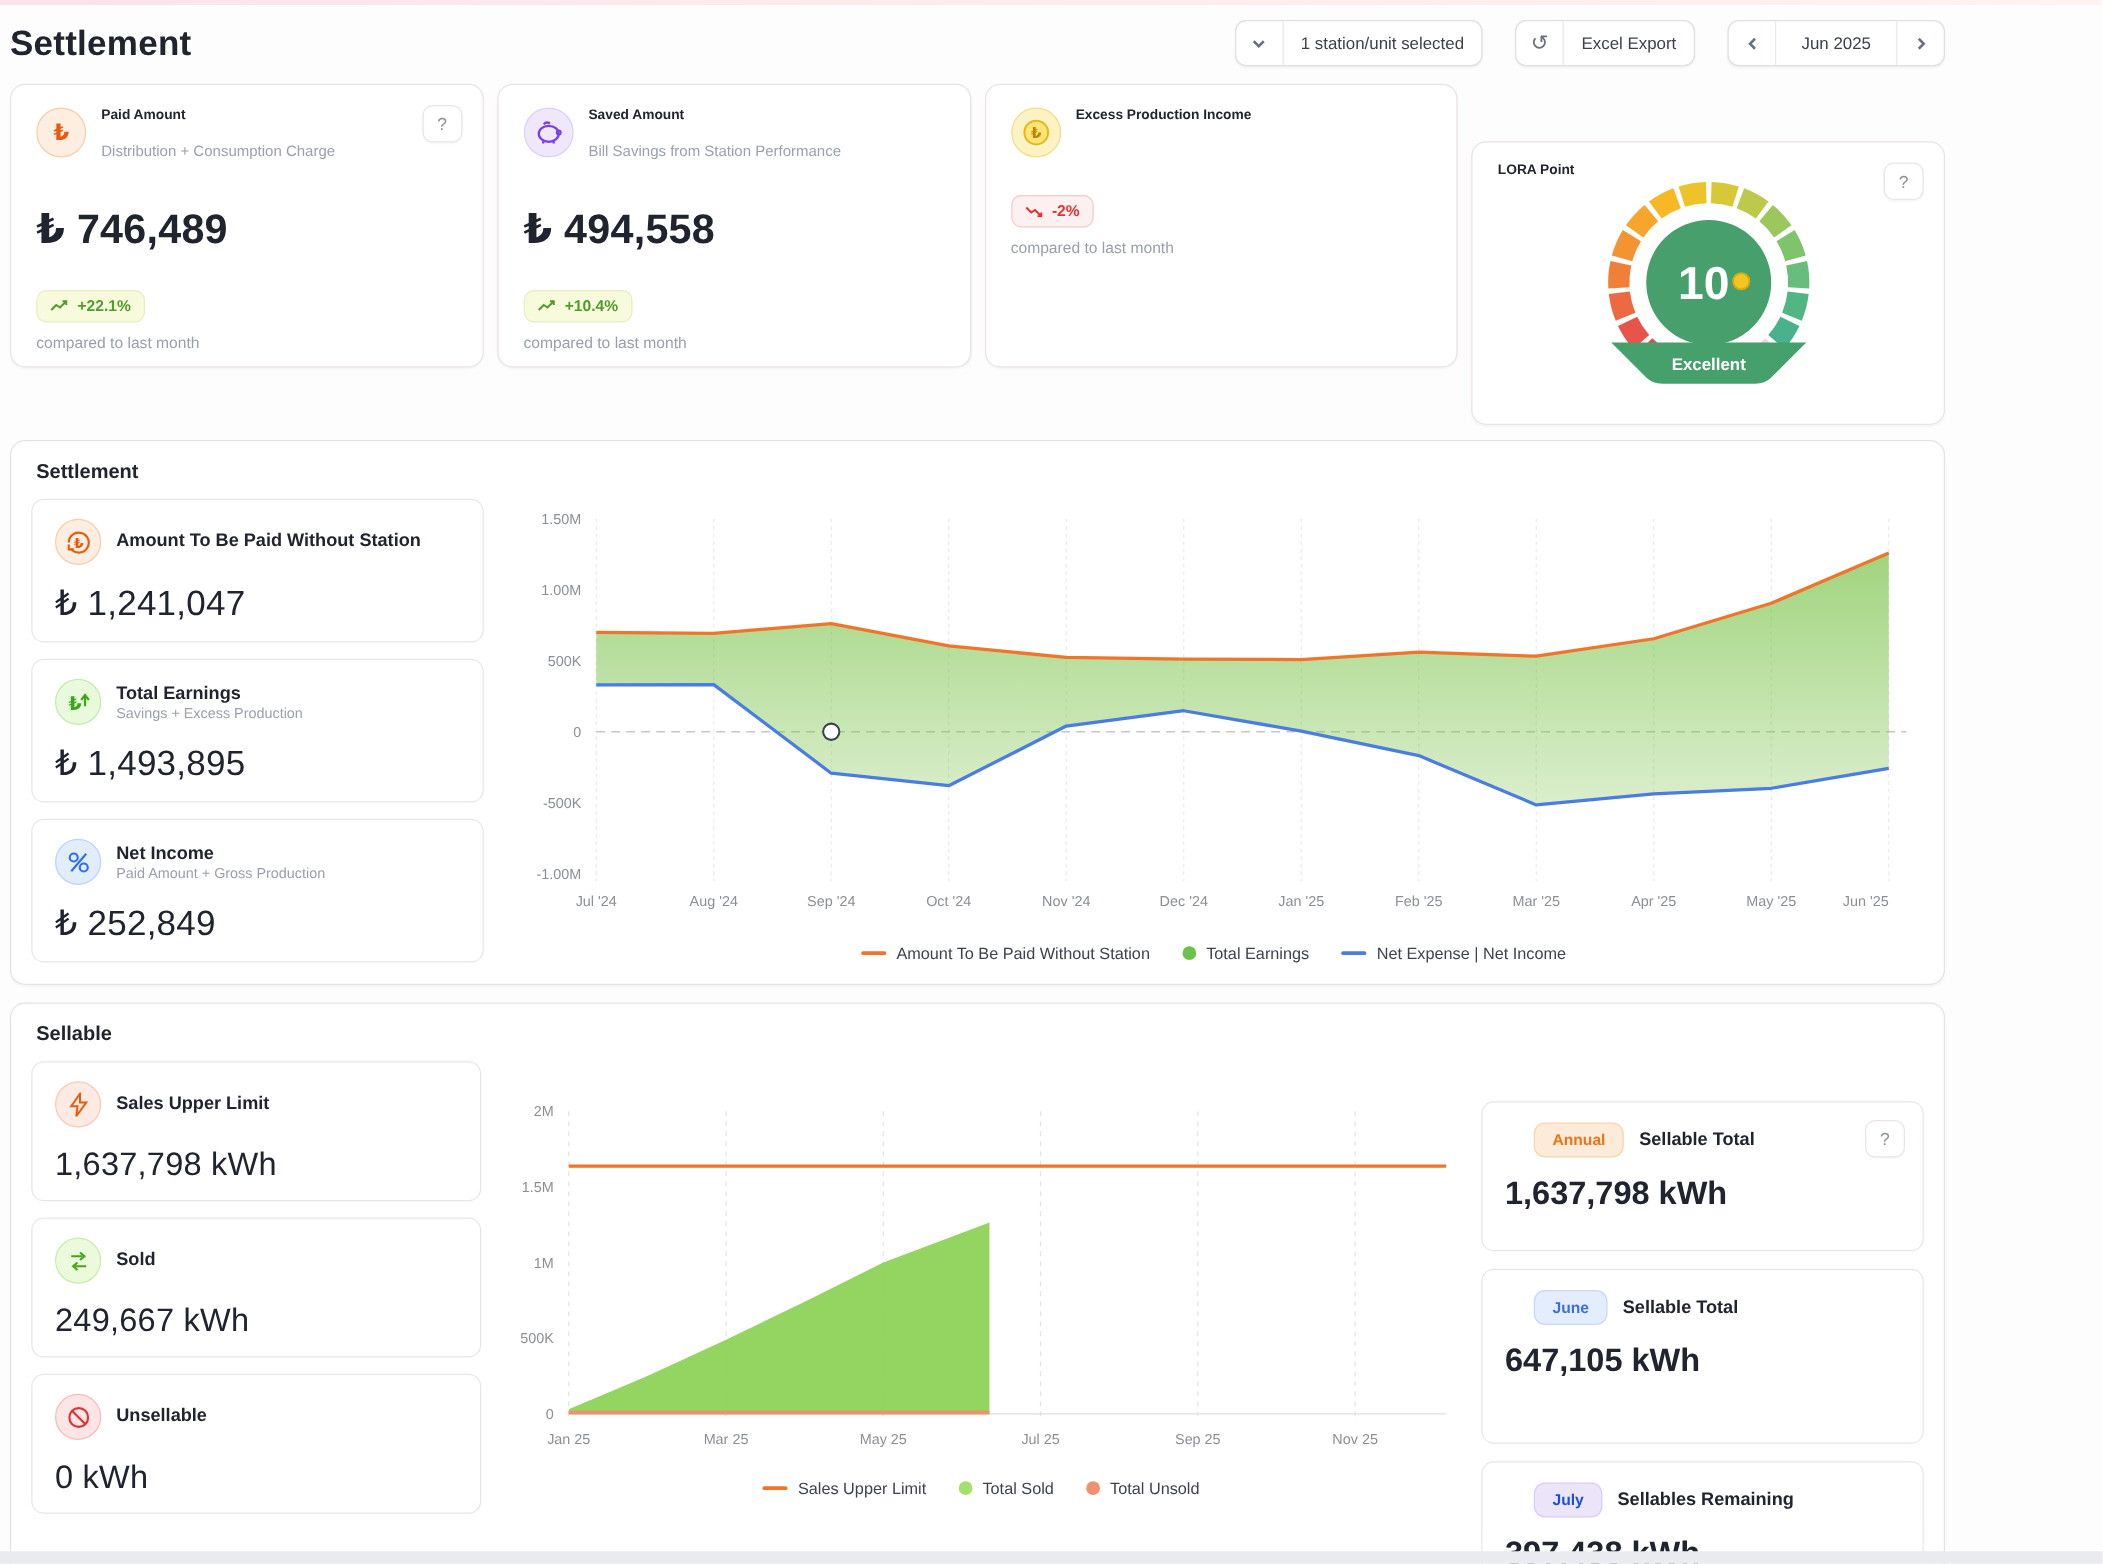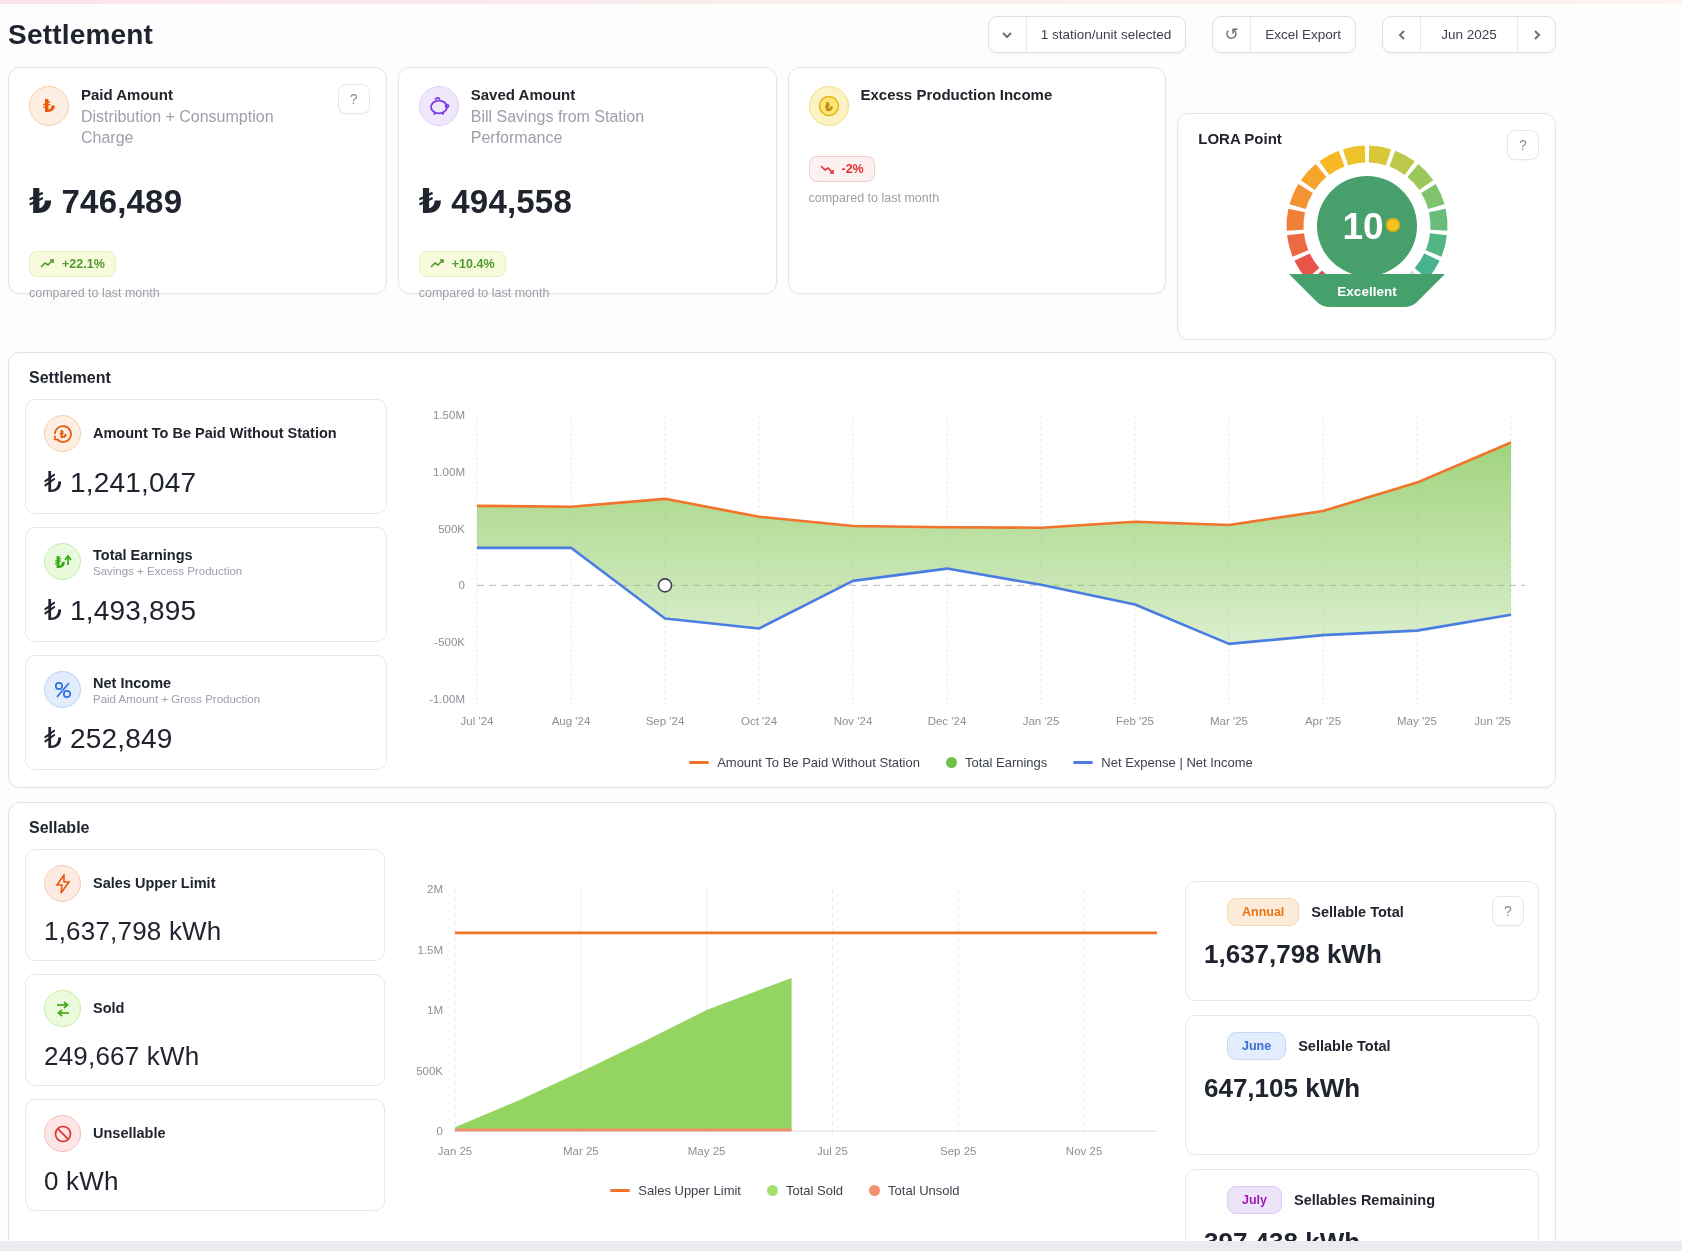--- a/index.html
+++ b/index.html
@@ -16,22 +16,22 @@
   .ctl .seg.icn { width:38px; padding:0; border-right:1px solid #eee6e6; color:#6a707c; }
   .ctl .seg.icn.right { border-right:none; border-left:1px solid #eee6e6; }
   svg.chev { width:12px; height:12px; stroke:#6a707c; stroke-width:2; fill:none; }
 
   
   .kpi-row { display:grid; grid-template-columns:repeat(4,1fr); gap:11px; }
   .card { background:#fff; border:1px solid #ebe3e3; border-radius:12px; box-shadow:0 1px 2px rgba(16,24,40,.04); }
   .kpi { height:227px; padding:18px 20px; position:relative; }
   .kpi-head { display:flex; gap:12px; align-items:flex-start; }
   .icircle { width:40px; height:40px; border-radius:50%; display:flex; align-items:center; justify-content:center; flex:0 0 40px; font-size:18px; font-weight:700; }
-  .kpi-title { font-size:15px; font-weight:700; color:#23252e; line-height:1.25; }
-  .kpi-sub { font-size:16px; color:#9ba0ab; margin-top:2px; max-width:240px; line-height:1.3; }
+  .kpi-title { font-size:11px; font-weight:700; color:#23252e; line-height:1.25; }
+  .kpi-sub { font-size:12px; color:#9ba0ab; margin-top:14px; max-width:240px; line-height:1.3; }
   .help-btn { position:absolute; top:16px; right:16px; width:32px; height:30px; border:1px solid #ece4e4; border-radius:8px; background:#fff; color:#8a8f99; font-size:14px; display:flex; align-items:center; justify-content:center; cursor:pointer; box-shadow:0 1px 1px rgba(0,0,0,.03); }
   .kpi-value { font-size:33px; font-weight:600; margin-top:34px; letter-spacing:.2px; }
   .badge { display:inline-flex; align-items:center; gap:6px; font-size:12.5px; font-weight:700; border-radius:8px; padding:5px 10px; margin-top:30px; }
   .badge.up { background:#f7fadb; border:1px solid #e8eec0; color:#4f9b2d; }
   .badge.down { background:#fdf0f0; border:1px solid #f3c9c9; color:#e03131; }
   .compare { font-size:12.5px; color:#9aa0a8; margin-top:9px; }
 
   
   .gauge-card { height:227px; padding:16px 20px; position:relative;margin-top:46px; }
   .gauge-wrap { position:absolute; top:26px; left:50%; transform:translateX(-50%); }
@@ -55,21 +55,21 @@
   .sw-line { width:20px; height:3px; border-radius:2px; }
   .sw-dot { width:11px; height:11px; border-radius:50%; }
 
   
   .sum-col { width:356px; display:flex; flex-direction:column; gap:14px; padding-top:32px; }
   .sum-card { border:1px solid #ece5e5; border-radius:10px; background:#fff; padding:16px 18px; position:relative; }
   .sum-head { display:flex; align-items:center; gap:12px;padding-left:23px; }
   .pill { font-size:12.5px; font-weight:700; padding:6px 14px; border-radius:9px; }
   .pill.orange { background:#fdebd9; border:1px solid #f8d4b2; color:#e8751a; }
   .pill.blue { background:#e3edfd; border:1px solid #c6d9f8; color:#3b6fd4; }
-  .pill.purple { background:#ece5fa; border:1px solid #d9cdf4; color:#a21caf; }
+  .pill.purple { background:#ece5fa; border:1px solid #d9cdf4; color:#1d4ed8; }
   .sum-title { font-size:14.5px; font-weight:700; }
   .sum-value { font-size:26px; font-weight:600; margin-top:13px; }
   .sum-help { top:14px; right:14px; }
 
   .footer-strip { position:fixed; left:0; bottom:0; width:1682px; height:10px; background:#e9ebef; }
   text { font-family:"Liberation Sans","DejaVu Sans",sans-serif; }
 </style>
 </head>
 <body>
 

